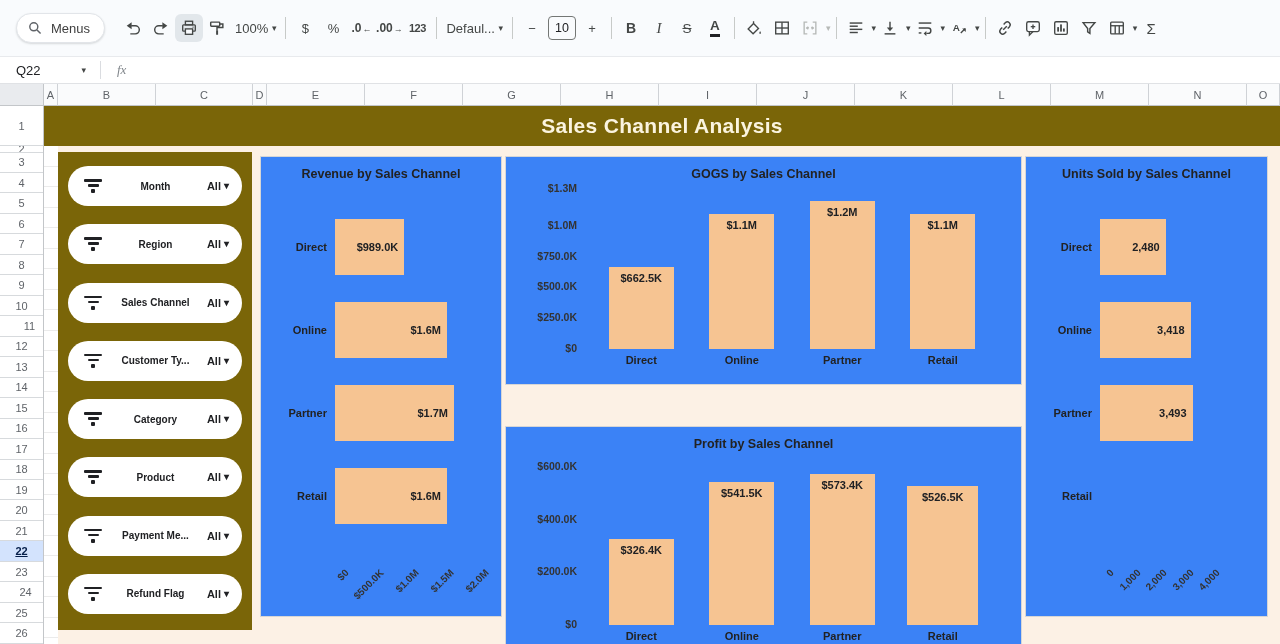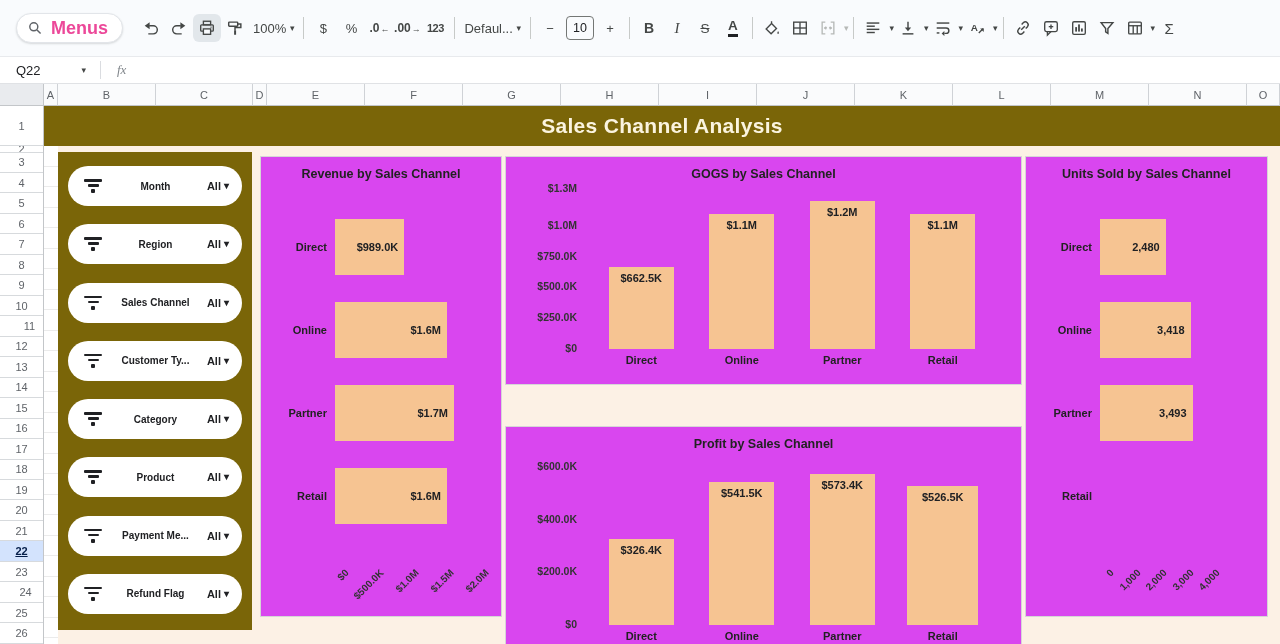--- a/index.html
+++ b/index.html
@@ -6,21 +6,21 @@
   html,body { width:1280px; height:644px; overflow:hidden; }
   body { font-family:"Liberation Sans", sans-serif; background:#fff; }
   .app { position:relative; width:1280px; height:644px; background:#fff; overflow:hidden; }
 
   
   .toolbar { position:absolute; left:0; top:0; width:1280px; height:56px;
     background:#f9fbfd; display:flex; align-items:center; padding:0 10px 0 16px; }
   .menus-pill { display:flex; align-items:center; gap:8px; background:#fff;
     border:1px solid #e2e5e9; box-shadow:0 1px 2px rgba(60,64,67,.18);
     border-radius:16px; height:30px; padding:0 14px 0 10px; margin-right:14px; cursor:pointer; }
-  .menus-pill span { font-size:18px; color:#ec4899;font-weight:bold; }
+  .menus-pill span { font-size:13px; color:#404040; }
   .tbtn { border:none; background:transparent; width:28px; height:28px; border-radius:6px;
     display:flex; align-items:center; justify-content:center; color:#444746; cursor:pointer;
     font-size:13px; flex:0 0 auto; }
   .tbtn.wide { width:auto; padding:0 4px; }
   .tbtn.active { background:#e2e7eb; }
   .tbtn.disabled { color:#b6b9b7; }
   .tsep { width:1px; height:22px; background:#c7cac8; margin:0 5px; flex:0 0 auto; }
   .caret { font-size:9px; color:#444746; line-height:1; }
   .caret.gray { color:#b6b9b7; }
   .tgroup { display:flex; align-items:center; gap:2px; flex:0 0 auto; }
@@ -76,21 +76,21 @@
     padding:0 13px 0 14px; cursor:pointer; }
   .slicer-icon { width:22px; display:flex; flex-direction:column; align-items:center; gap:2.5px; flex:0 0 auto; }
   .slicer-icon i { display:block; background:#202124; height:2.5px; border-radius:1px; }
   .slicer-icon i:nth-child(1){ width:18px; } .slicer-icon i:nth-child(2){ width:11px; }
   .slicer-icon i:nth-child(3){ width:4px; height:4px; }
   .slicer-label { flex:1; text-align:center; font-size:10px; font-weight:bold; color:#202124; }
   .slicer-value { font-size:11px; font-weight:bold; color:#202124; display:flex; align-items:center; gap:3px; }
   .slicer-value .caret { font-size:10px; color:#202124; }
 
   
-  .chart-box { position:absolute; background:#d946ef; border:1px solid #d6d6d6; cursor:pointer; }
+  .chart-box { position:absolute; background:#3b82f6; border:1px solid #d6d6d6; cursor:pointer; }
   .cb-revenue { left:216px; top:50px; width:242px; height:461px; }
   .cb-gogs    { left:461px; top:50px; width:517px; height:229px; }
   .cb-profit  { left:461px; top:284px; width:517px; height:227px;margin-top:36px; }
   .cb-units   { left:981px; top:50px; width:243px; height:461px; }
   .c-title { text-align:center; font-weight:bold; font-size:12.5px; color:#222; padding-top:10px; }
 
   .h-rows { margin-top:24px; }
   .h-row { height:83px; display:flex; align-items:center; padding:0 8px 0 6px; }
   .h-cat { width:68px; text-align:right; padding-right:8px; font-size:11px; font-weight:bold; color:#222; flex:0 0 auto; }
   .h-track { flex:1; position:relative; height:56px; }

